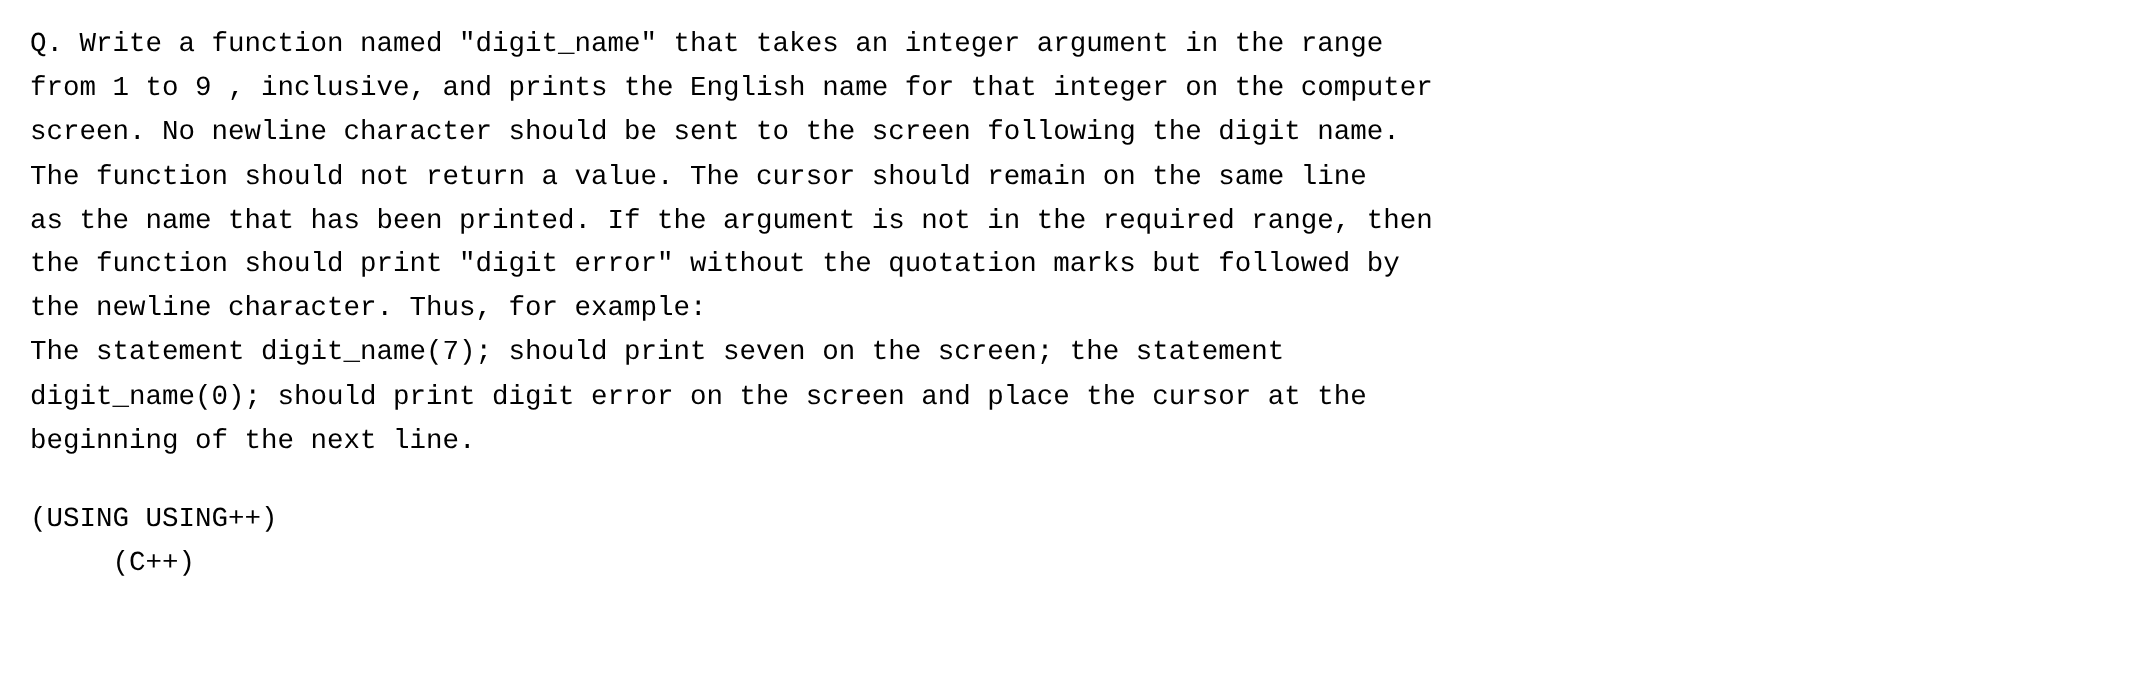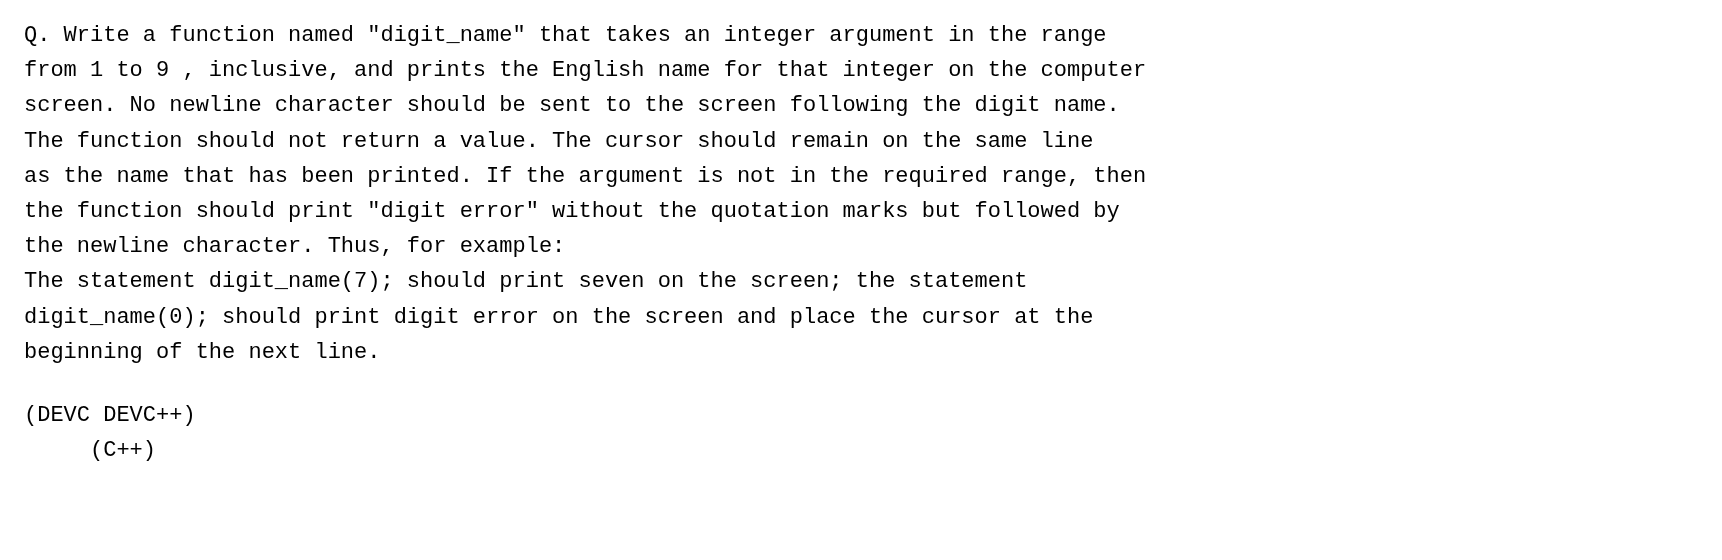--- a/index.html
+++ b/index.html
@@ -40,15 +40,15 @@
   <div class="content-block question-text">Q. Write a function named "digit_name" that takes an integer argument in the range
 from 1 to 9 , inclusive, and prints the English name for that integer on the computer
 screen. No newline character should be sent to the screen following the digit name.
 The function should not return a value. The cursor should remain on the same line
 as the name that has been printed. If the argument is not in the required range, then
 the function should print "digit error" without the quotation marks but followed by
 the newline character. Thus, for example:
 The statement digit_name(7); should print seven on the screen; the statement
 digit_name(0); should print digit error on the screen and place the cursor at the
 beginning of the next line.</div>
-  <div class="content-block using-section">(DEVC DEVC++)
+  <div class="content-block using-section">(USING USING++)
      (C++)</div>
 </div>
 
 </body></html>

